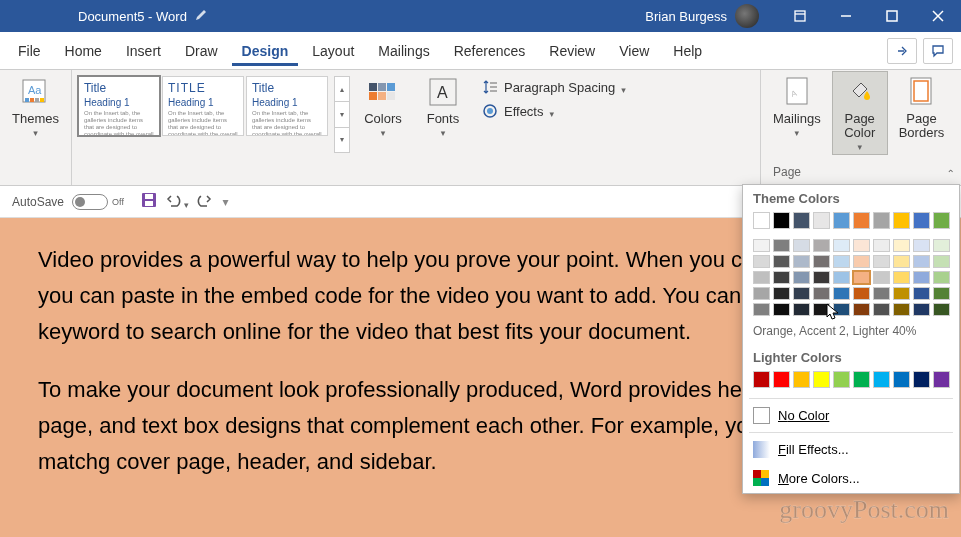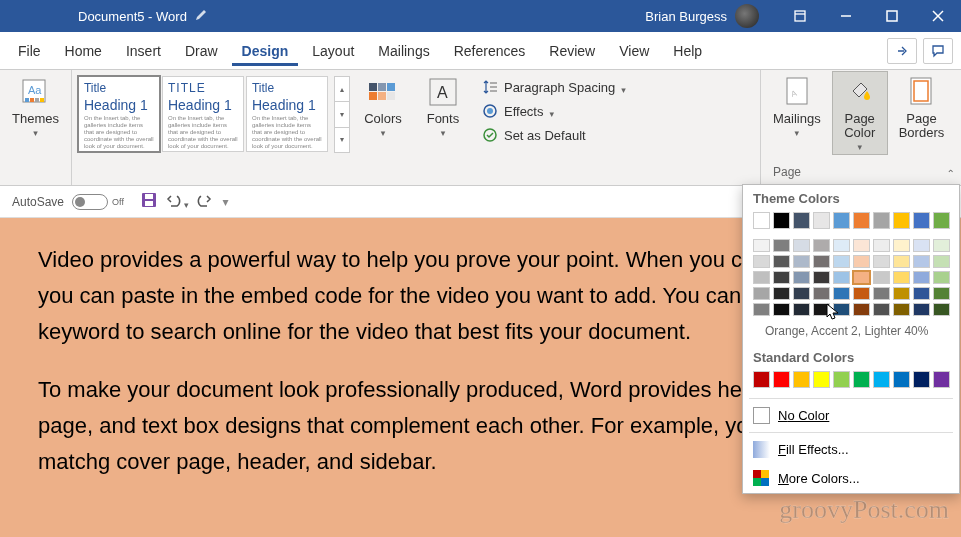--- a/index.html
+++ b/index.html
@@ -27,24 +27,24 @@
   .ribbon { display:flex; background:#f3f2f1; border-bottom:1px solid #ccc; height:116px; font-size:13px; color:#333; position:relative; }
   .group { display:flex; flex-direction:column; padding:2px 6px 2px; border-right:1px solid #d0d0d0; }
   .group-content { flex:1; display:flex; align-items:flex-start; gap:6px; }
   .group-label { font-size:12px; color:#666; text-align:center; padding:2px 0 4px; }
   .big-btn { display:flex; flex-direction:column; align-items:center; justify-content:flex-start; padding:4px 6px 0; cursor:pointer; min-width:54px; text-align:center; line-height:14px; }
   .big-btn .ico { width:32px; height:32px; margin-bottom:4px; display:flex; align-items:center; justify-content:center; }
   .big-btn.active { background:#d8d8d4; outline:1px solid #b5b5b1; }
   .chev { font-size:9px; color:#666; }
 
   .theme-gallery { display:flex; gap:2px; align-items:flex-start; padding-top:4px; }
-  .theme-card { width:82px; height:76px; background:#fff; border:1px solid #d0d0d0; padding:4px 5px; font-size:9px; color:#666; overflow:hidden; cursor:pointer; }
+  .theme-card { width:82px; height:60px; background:#fff; border:1px solid #d0d0d0; padding:4px 5px; font-size:9px; color:#666; overflow:hidden; cursor:pointer; }
   .theme-card.selected { border:1.5px solid #888; box-shadow:0 0 0 1px #888; }
   .theme-card .tc-title { color:#2b579a; font-size:12px; margin-bottom:2px; }
-  .theme-card .tc-h1 { color:#2b579a; font-size:14px; margin-bottom:2px; }
+  .theme-card .tc-h1 { color:#2b579a; font-size:10px; margin-bottom:2px; }
   .theme-card .tc-body { font-size:6px; line-height:7px; color:#888; }
   .gallery-arrows { display:flex; flex-direction:column; height:76px; margin-top:4px; }
   .gallery-arrows div { width:16px; flex:1; border:1px solid #ccc; background:#fff; display:flex; align-items:center; justify-content:center; font-size:8px; color:#666; margin-bottom:-1px; }
 
   .small-btn { display:flex; align-items:flex-end; padding:3px 6px; cursor:pointer; font-size:13px; gap:6px; height:24px; }
   .swatches { width:32px; height:22px; margin-bottom:4px; }
 
   
   .qat { height:32px; display:flex; align-items:center; gap:8px; padding:0 12px; font-size:12px; color:#555; background:#fff; border-bottom:1px solid #ddd; }
   .toggle { width:36px; height:16px; border:1px solid #888; border-radius:8px; position:relative; background:#fff; }
@@ -54,21 +54,21 @@
   .doc { background:#edb088; padding:24px 38px; font-size:22px; line-height:36px; color:#000; height:calc(537px - 32px - 38px - 116px - 32px); overflow:hidden; }
 
   
   .color-panel { position:absolute; top:184px; right:1px; width:218px; background:#fff; border:1px solid #bbb; box-shadow:0 4px 12px rgba(0,0,0,.25); font-size:13px; z-index:10; }
   .cp-section { padding:6px 10px 4px; font-weight:600; color:#666; font-size:13px; }
   .cp-grid { display:grid; grid-template-columns:repeat(10,17px); gap:3px; padding:2px 10px 8px; }
   .cp-sw { width:17px; height:17px; border:1px solid #ccc; cursor:pointer; }
   .cp-shades { display:grid; grid-template-columns:repeat(10,17px); grid-template-rows:repeat(5,13px); gap:3px; padding:2px 10px 4px; }
   .cp-shade { width:17px; height:13px; border:1px solid #ccc; cursor:pointer; }
   .cp-shade.selected { outline:2px solid #d59044; outline-offset:-1px; }
-  .cp-tooltip { padding:4px 22px 6px; font-size:12px; color:#666; background:#fff; }
+  .cp-tooltip { padding:4px 10px 6px; font-size:12px; color:#666; background:#fff; }
   .cp-row { display:flex; align-items:center; gap:8px; padding:6px 10px; cursor:pointer; }
   .cp-sep { height:1px; background:#ddd; margin:2px 6px; }
   .cp-nocolor { width:17px; height:17px; background:#fff; border:1px solid #999; position:relative; }
   .cp-underline { text-decoration:underline; }
 
   .cursor-arrow { position:absolute; top:302px; right:118px; z-index:20; font-size:16px; pointer-events:none; }
 
   .watermark { position:absolute; bottom:12px; right:12px; font-family:Georgia,serif; font-size:26px; color:rgba(80,80,80,.35); z-index:30; -webkit-text-stroke:.3px rgba(255,255,255,.4); }
   .collapse { position:absolute; right:6px; bottom:6px; font-size:10px; color:#666; }
 </style>
@@ -217,27 +217,20 @@
           <span>Paragraph Spacing</span>
           <span class="chev">▾</span>
         </div>
         <div class="small-btn">
           <svg width="16" height="16">
               <circle cx="8" cy="8" r="6" fill="none" stroke="#2b579a" stroke-width="1.5"></circle>
               <circle cx="8" cy="8" r="3" fill="#5b9bd5"></circle>
             </svg>
           <span>Effects</span>
           <span class="chev">▾</span>
-        </div>
-        <div class="small-btn">
-          <svg width="16" height="16">
-              <circle cx="8" cy="8" r="6" fill="none" stroke="#3a8f3a" stroke-width="1.5"></circle>
-              <path d="M5 8l2 2 4-4" fill="none" stroke="#3a8f3a" stroke-width="1.5"></path>
-            </svg>
-          <span>Set as Default</span>
         </div>
       </div>
     </div>
   </div>
 
   <div class="group" style="min-width:200px;border-right:none;">
     <div class="group-content">
       <div class="big-btn">
         <div class="ico">
             <svg width="30" height="34">
@@ -360,21 +353,21 @@
       <div class="cp-shade" style="background: rgb(34, 42, 53);"></div>
       <div class="cp-shade" style="background: rgb(23, 22, 22);"></div>
       <div class="cp-shade" style="background: rgb(31, 78, 121);"></div>
       <div class="cp-shade" style="background: rgb(132, 60, 12);"></div>
       <div class="cp-shade" style="background: rgb(82, 82, 82);"></div>
       <div class="cp-shade" style="background: rgb(128, 96, 0);"></div>
       <div class="cp-shade" style="background: rgb(32, 56, 100);"></div>
       <div class="cp-shade" style="background: rgb(56, 87, 35);"></div>
     </div>
   <div class="cp-tooltip">Orange, Accent 2, Lighter 40%</div>
-  <div class="cp-section">Standard Colors</div>
+  <div class="cp-section">Lighter Colors</div>
   <div class="cp-grid" id="standard-row">
       <div class="cp-sw" style="background: rgb(192, 0, 0);"></div>
       <div class="cp-sw" style="background: rgb(255, 0, 0);"></div>
       <div class="cp-sw" style="background: rgb(255, 192, 0);"></div>
       <div class="cp-sw" style="background: rgb(255, 255, 0);"></div>
       <div class="cp-sw" style="background: rgb(146, 208, 80);"></div>
       <div class="cp-sw" style="background: rgb(0, 176, 80);"></div>
       <div class="cp-sw" style="background: rgb(0, 176, 240);"></div>
       <div class="cp-sw" style="background: rgb(0, 112, 192);"></div>
       <div class="cp-sw" style="background: rgb(0, 32, 96);"></div>

